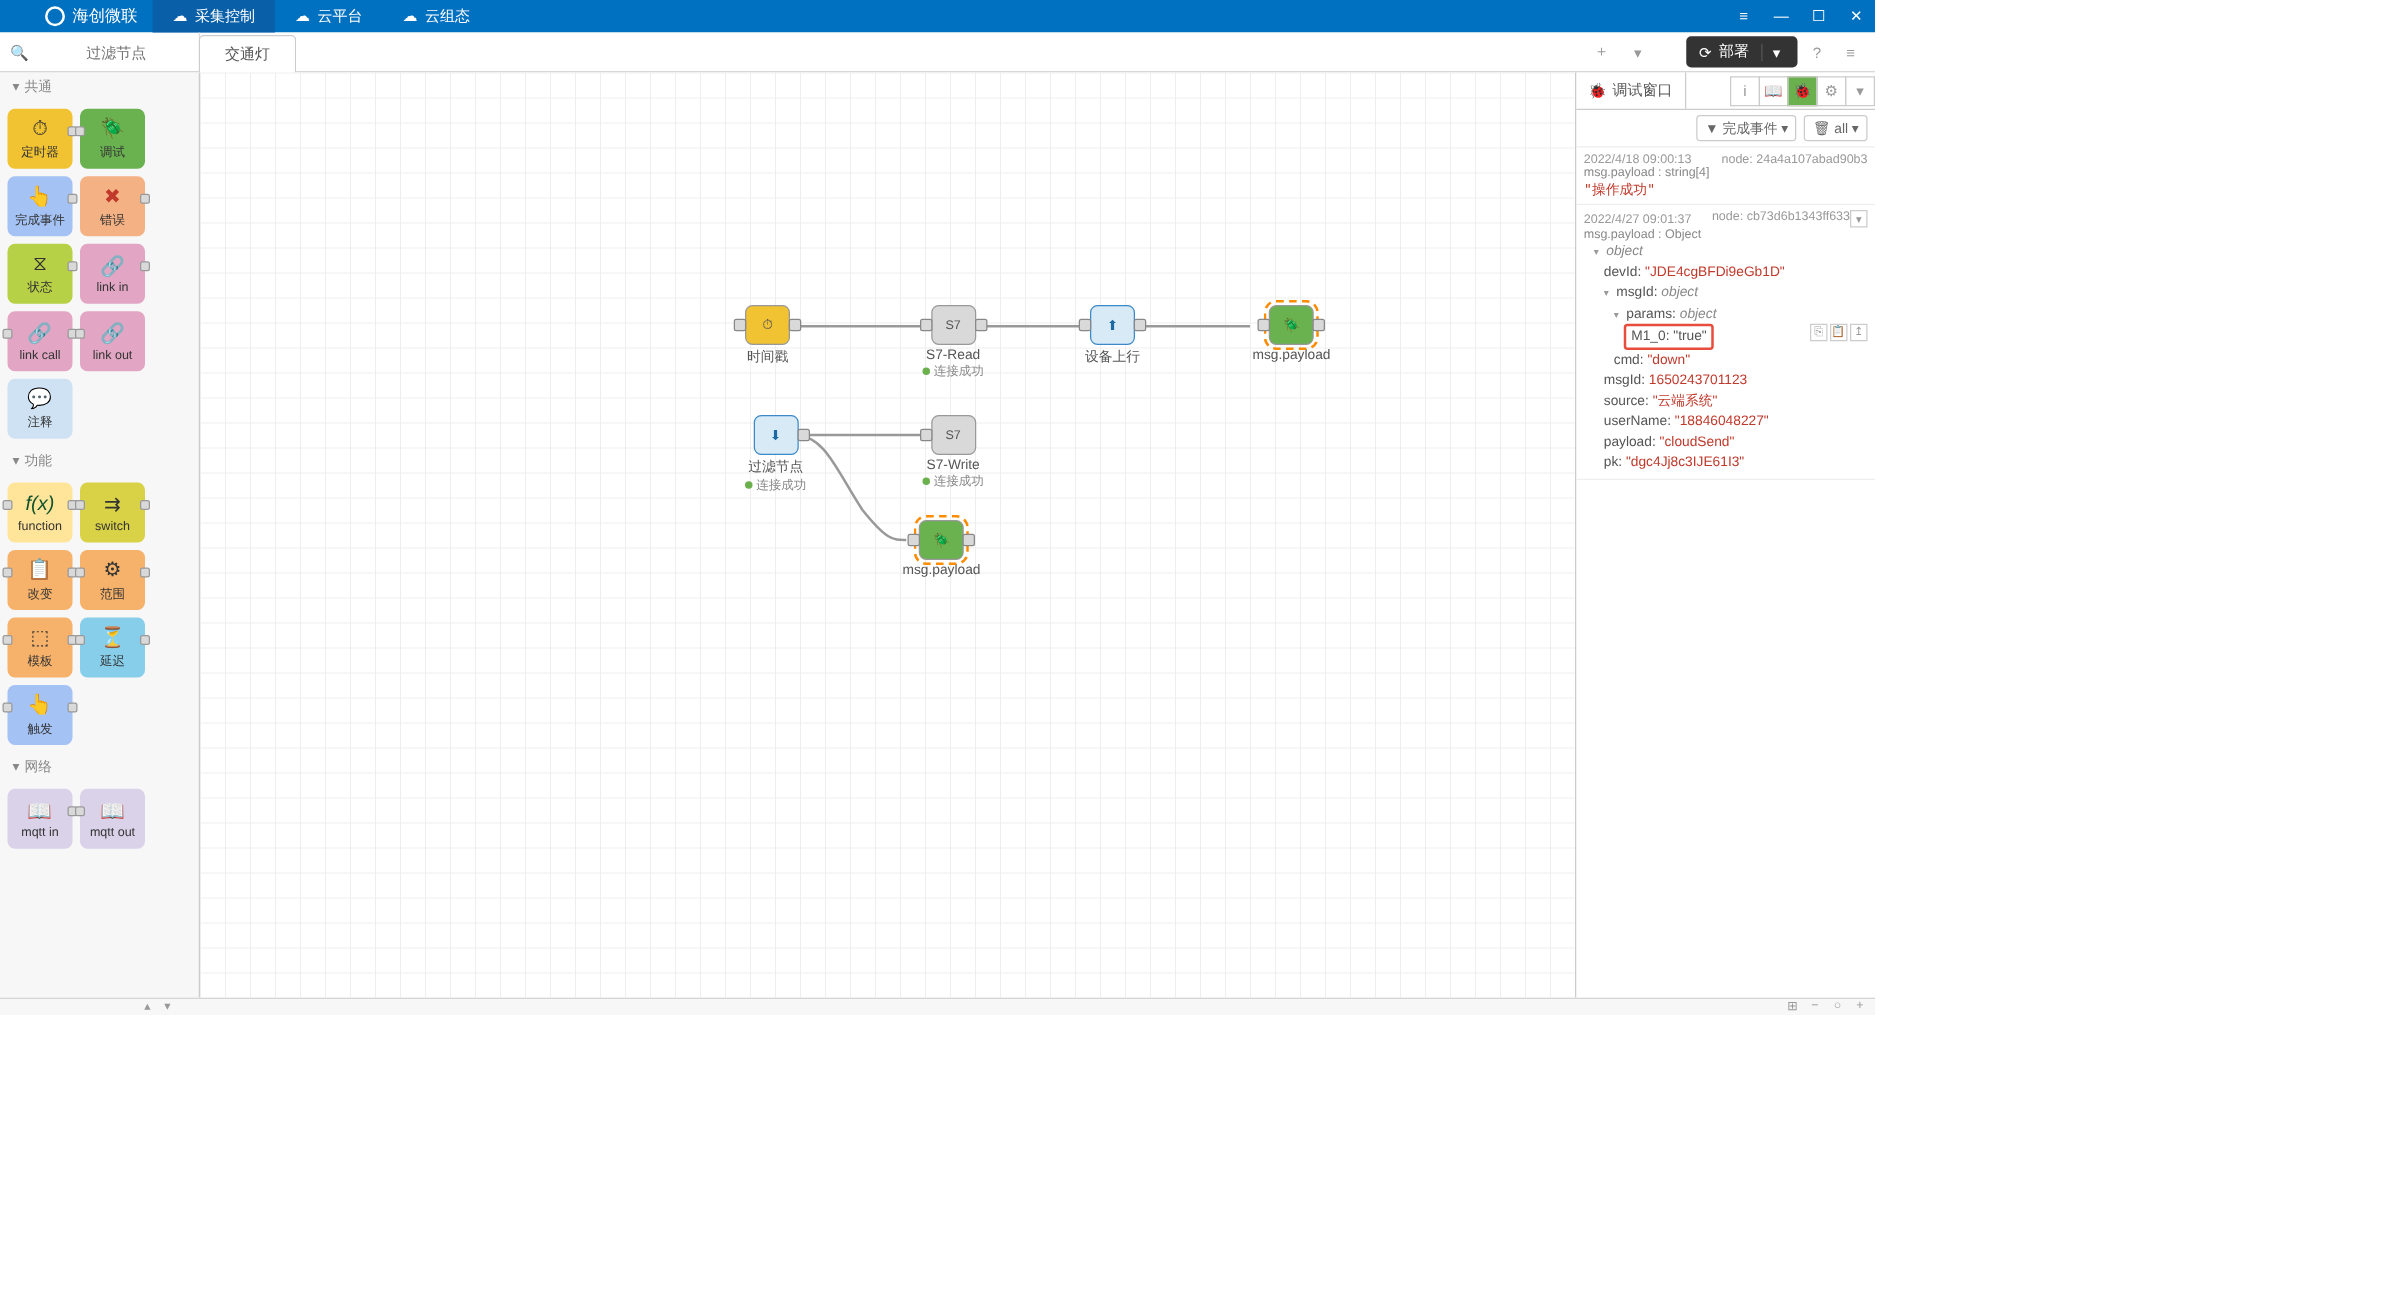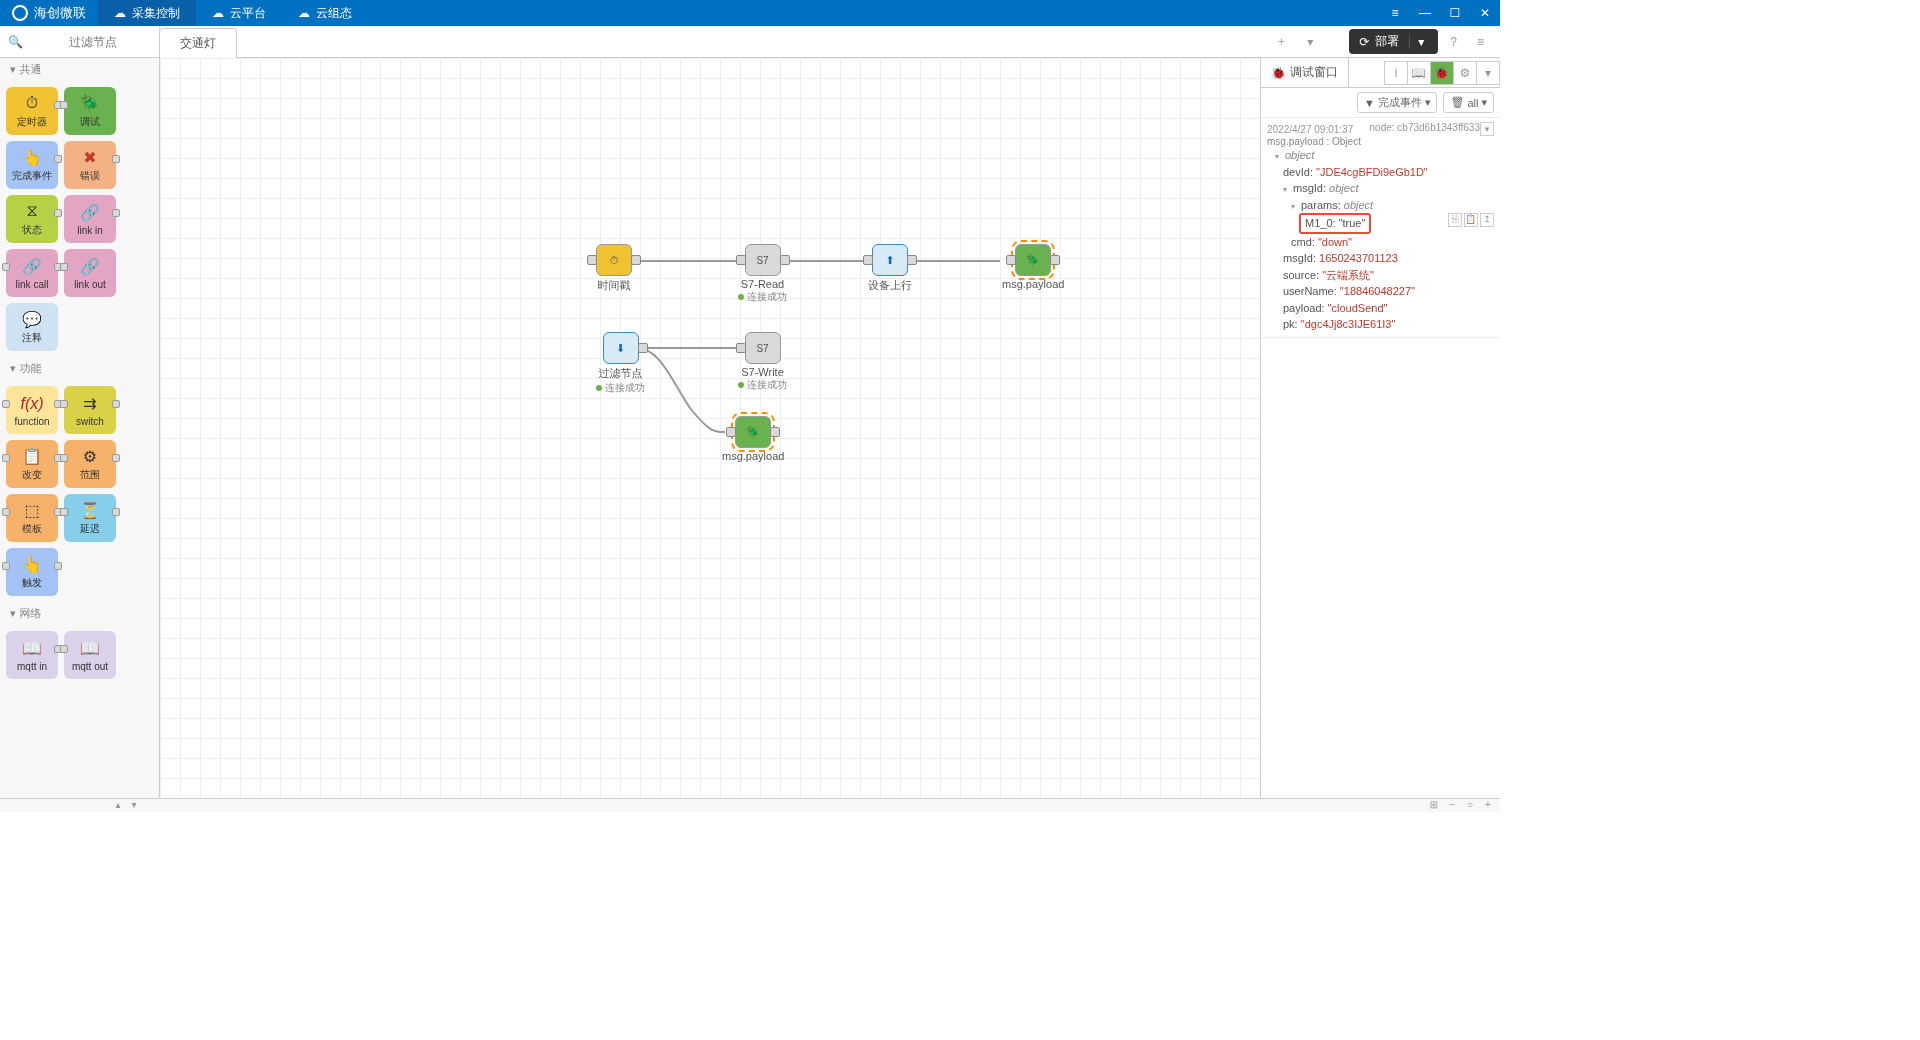--- a/index.html
+++ b/index.html
@@ -1,18 +1,18 @@
 <!DOCTYPE html>
 <html><head>
 <meta charset="utf-8">
 <style>
 * { margin: 0; padding: 0; box-sizing: border-box; font-family: -apple-system, "Segoe UI", Arial, sans-serif; }
 body { width: 1500px; height: 812px; overflow: hidden; background: #fff; font-size: 12px; color: #555; }
 .titlebar { height: 26px; background: #0070c0; display: flex; align-items: center; color: #fff; }
-.titlebar .logo { display: flex; align-items: center; padding: 0 12px; gap: 6px; font-size: 13px; }
+.titlebar .logo { display: flex; align-items: center; padding: 0 12px; gap: 6px; font-size: 13px; margin-left: 24px; }
 .titlebar .logo-icon { width: 16px; height: 16px; border: 2px solid #fff; border-radius: 50%; display: flex; align-items: center; justify-content: center; }
 .titlebar .menu { display: flex; height: 100%; }
 .titlebar .menu-item { display: flex; align-items: center; gap: 6px; padding: 0 16px; cursor: pointer; font-size: 12px; }
 .titlebar .menu-item.active { background: #0a60a8; }
 .titlebar .spacer { flex: 1; }
 .titlebar .winbtn { width: 30px; height: 26px; display: flex; align-items: center; justify-content: center; cursor: pointer; }
 .toolbar { height: 32px; border-bottom: 1px solid #ccc; display: flex; align-items: stretch; background: #fff; }
 .toolbar .search { flex: 0 0 160px; border-right: 1px solid #ddd; display: flex; align-items: center; padding: 0 8px; gap: 4px; color: #aaa; }
 .toolbar .search input { border: none; outline: none; width: 100%; font-size: 12px; margin-left: 42px; }
 .toolbar .tabs { display: flex; align-items: flex-end; }
@@ -176,21 +176,21 @@
     </div>
 
     <div class="palette-cat">
         <span>▾</span>
         <span>功能</span>
       </div>
     <div class="palette-grid">
       <div class="palette-node" style="background:#ffe599">
           <span class="port-l"></span>
           <span class="port-r"></span>
-          <div class="picon" style="font-style:italic;color:#b91c1c">f(x)</div>
+          <div class="picon" style="font-style:italic;color:#14532d">f(x)</div>
           <span>function</span>
         </div>
       <div class="palette-node" style="background:#d9d146">
           <span class="port-l"></span>
           <span class="port-r"></span>
           <div class="picon">⇉</div>
           <span>switch</span>
         </div>
       <div class="palette-node" style="background:#f6b26b">
           <span class="port-l"></span>
@@ -342,20 +342,28 @@
         </div>
       <div class="fbtn">
           <span>🗑</span>
           <span>all</span>
           <span>▾</span>
         </div>
     </div>
 
     <div class="debug-body">
 
+      <div class="dmsg">
+        <div class="hdr">
+            <span>2022/4/18 09:00:13</span>
+            <span>node: 24a4a107abad90b3</span>
+          </div>
+        <div class="src">msg.payload : string[4]</div>
+        <div class="mono red">"操作成功"</div>
+      </div>
 
       <div class="dmsg">
         <div class="hdr">
           <span>2022/4/27 09:01:37</span>
           <span><span>node: cb73d6b1343ff633</span> <span class="rowbtns">
                 <span>▾</span>
               </span></span>
         </div>
         <div class="src">msg.payload : Object</div>
         <div class="tree mono">

